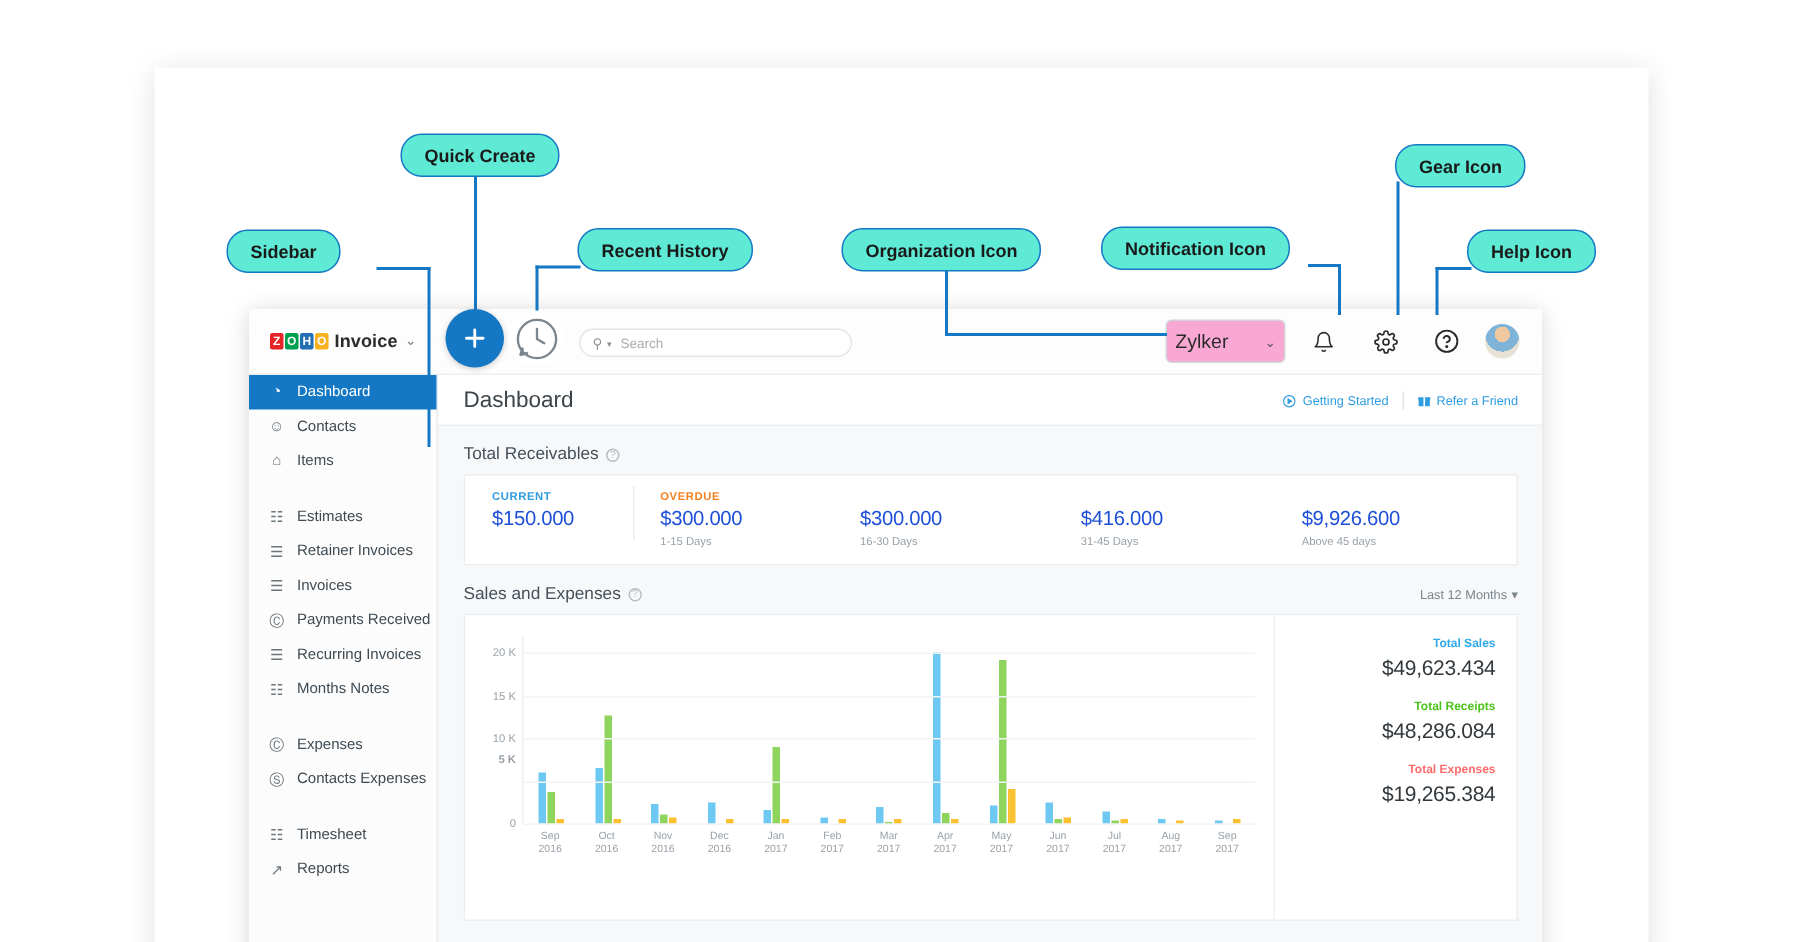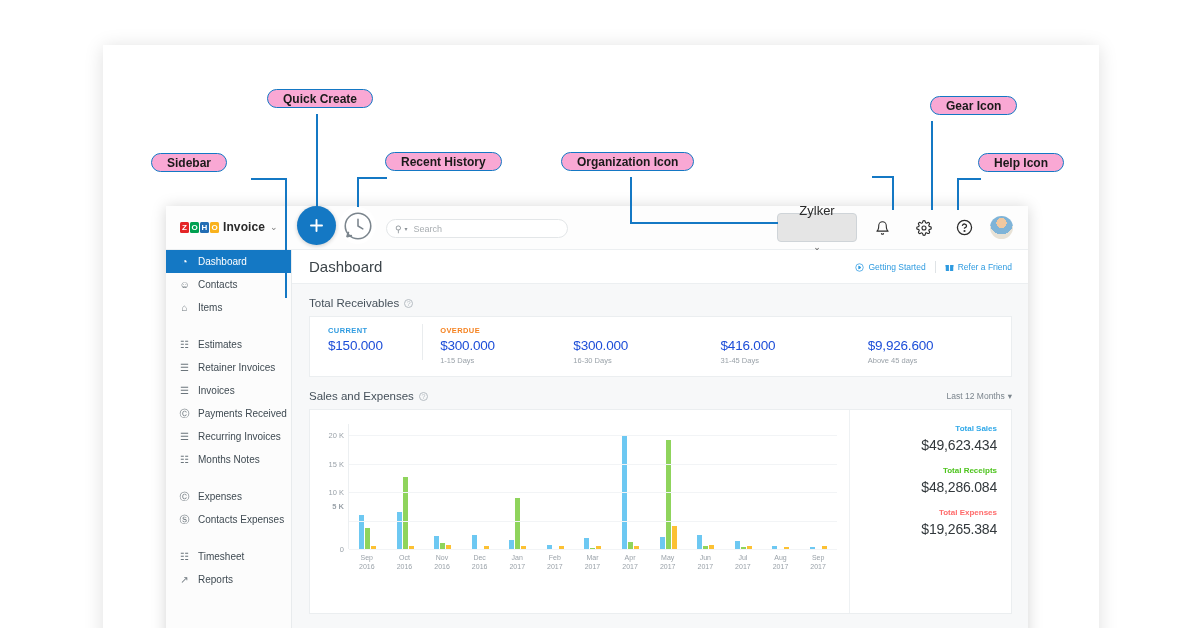--- a/index.html
+++ b/index.html
@@ -58,22 +58,22 @@
     border: 1px solid #e3e6e8; border-radius: 11px;
     background: #fff; display: flex; align-items: center; padding: 0 8px; gap: 3px;
   }
   .search-icon-g { color: #8b9297; font-size: 9px; }
   .search-caret { color: #8b9297; font-size: 6px; }
   .search-ph { font-size: 9px; color: #a8adb1; margin-left: 3px; }
 
   .org-chip {
     position: absolute; left: 611px; top: 7px;
     width: 80px; height: 29px;
-    border: 1px solid #cfd4d8; border-radius: 4px; background: #e5e5e5;
-    display: flex; align-items: center; justify-content: center; gap: 24px; flex-direction: column;
+    border: 1px solid #cfd4d8; border-radius: 4px; background: #f9a8d4;
+    display: flex; align-items: center; justify-content: center; gap: 24px;
   }
   .org-name { font-size: 13px; color: #2b2b2b; }
   .org-caret { font-size: 9px; color: #555; }
 
   .ico-btn {
     position: absolute; top: 8px; width: 27px; height: 27px;
     border-radius: 50%; display: flex; align-items: center; justify-content: center;
   }
   #bell-btn { left: 703px; }
   #gear-btn { left: 744px; }
@@ -152,22 +152,22 @@
   .ytick { position: absolute; right: 100%; margin-right: 5px; font-size: 7.5px; color: #9aa2a9; transform: translateY(-50%); white-space: nowrap; }
   .bars { position: absolute; left: 0; right: 0; bottom: 0; height: 125px; display: flex; align-items: flex-end; }
   .bgroup { flex: 1; display: flex; align-items: flex-end; justify-content: center; gap: 1px; height: 100%; }
   .bar { width: 5px; }
   .xlabels { display: flex; margin-left: 30px; margin-right: 4px; margin-top: 4px; }
   .xl { flex: 1; text-align: center; font-size: 7px; color: #9aa2a9; line-height: 9px; }
 
   
   .callout {
     position: absolute;
-    border: 1.6px solid #1478c4; border-radius: 14px; background: #f9a8d4;
-    height: 19px; display: flex; align-items: center; justify-content: center;
+    border: 1.6px solid #1478c4; border-radius: 14px; background: #5eead4;
+    height: 29px; display: flex; align-items: center; justify-content: center;
     padding: 0 15px; font-size: 12px; color: #1a1a1a; font-weight: 600;
     z-index: 20; white-space: nowrap;
   }
   .leader { position: absolute; background: #1478c4; z-index: 19; }
   .lv { width: 1.8px; }
   .lh { height: 1.8px; }
 </style>
 </head>
 <body>
 
@@ -191,20 +191,23 @@
     </div>
   <div class="leader lh" style="left:357px; top:177px; width:30px;"></div>
   <div class="leader lv" style="left:357px; top:177px; height:36px;"></div>
 
   <div class="callout" style="left:561px; top:152px;">
       <span>Organization Icon</span>
     </div>
   <div class="leader lv" style="left:630px; top:177px; height:46px;"></div>
   <div class="leader lh" style="left:630px; top:222px; width:148px;"></div>
 
+  <div class="callout" style="left:734px; top:151px;">
+      <span>Notification Icon</span>
+    </div>
   <div class="leader lh" style="left:872px; top:176px; width:22px;"></div>
   <div class="leader lv" style="left:892px; top:176px; height:34px;"></div>
 
   <div class="callout" style="left:930px; top:96px;">
       <span>Gear Icon</span>
     </div>
   <div class="leader lv" style="left:931px; top:121px; height:89px;"></div>
 
   <div class="callout" style="left:978px; top:153px;">
       <span>Help Icon</span>

